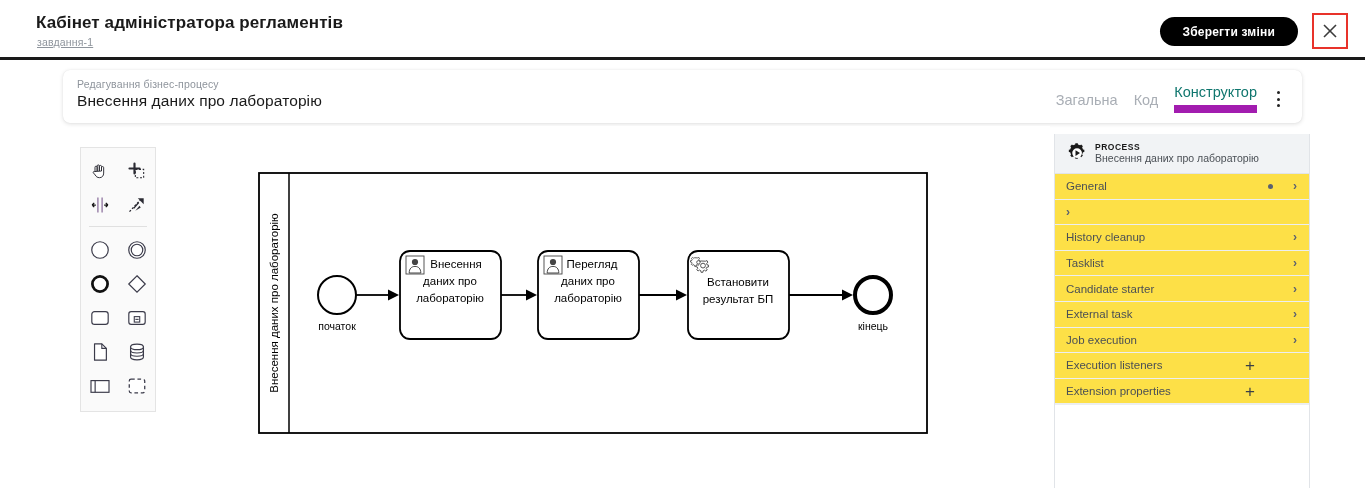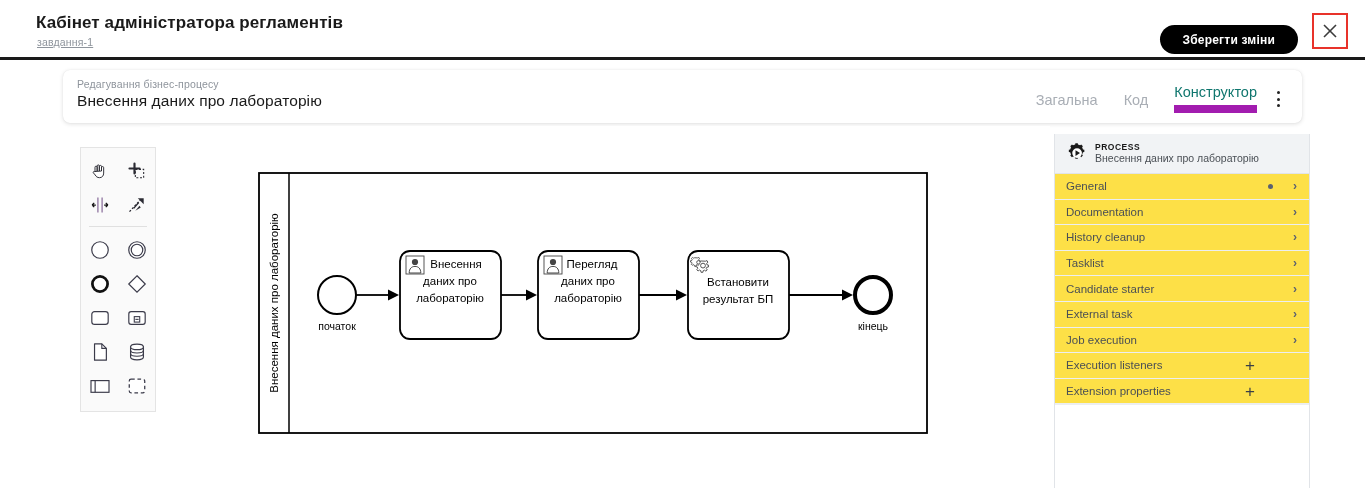--- a/index.html
+++ b/index.html
@@ -19,21 +19,21 @@
   }
   .topbar-title {
     position: absolute; left: 36px; top: 6px;
     font-size: 17px; font-weight: bold; color: #1a1a1a; letter-spacing: .1px;
   }
   .topbar-sub {
     position: absolute; left: 37px; top: 29px;
     font-size: 10.5px; color: #8e949c; letter-spacing: .15px; text-decoration: underline;
   }
   .save-btn {
-    position: absolute; right: 67px; top: 18px;
+    position: absolute; right: 67px; top: 10px;
     height: 29px; padding: 0 23px;
     background: #000000; color: #ffffff;
     border: none; border-radius: 16px;
     font-family: "Liberation Sans", sans-serif;
     font-size: 12px; font-weight: bold; letter-spacing: .2px;
     cursor: pointer; white-space: nowrap;
   }
   .close-box {
     position: absolute; right: 17px; top: 6px;
     width: 36px; height: 36px;
@@ -52,21 +52,21 @@
   .card-sub {
     position: absolute; left: 14px; top: 8px;
     font-size: 10.5px; color: #8e949c; letter-spacing: .15px;
   }
   .card-title {
     position: absolute; left: 14px; top: 22px;
     font-size: 15.5px; color: #1a1a1a; letter-spacing: .1px;
   }
   .tabs {
     position: absolute; right: 45px; top: 14px;
-    display: flex; align-items: flex-end; gap: 26px;
+    display: flex; align-items: flex-end; gap: 16px;
   }
   .tab {
     font-size: 14.5px; color: #a9aeb5; cursor: pointer;
     padding-bottom: 5px; white-space: nowrap;
   }
   .tab.active {
     color: #0f766e; border-bottom: 8px solid #a21caf;
   }
   .kebab {
     position: absolute; right: 16px; top: 20px;
@@ -354,21 +354,20 @@
         <div class="props-name">Внесення даних про лабораторію</div>
       </div>
     </div>
 
     <div class="prop-row">
       <span class="lbl">General</span>
       <span class="prop-dot"></span>
       <span class="prop-chev">›</span>
     </div>
     <div class="prop-row">
-      <span class="lbl">Documentation</span>
       <span class="prop-chev">›</span>
     </div>
     <div class="prop-row">
       <span class="lbl">History cleanup</span>
       <span class="prop-chev">›</span>
     </div>
     <div class="prop-row">
       <span class="lbl">Tasklist</span>
       <span class="prop-chev">›</span>
     </div>

